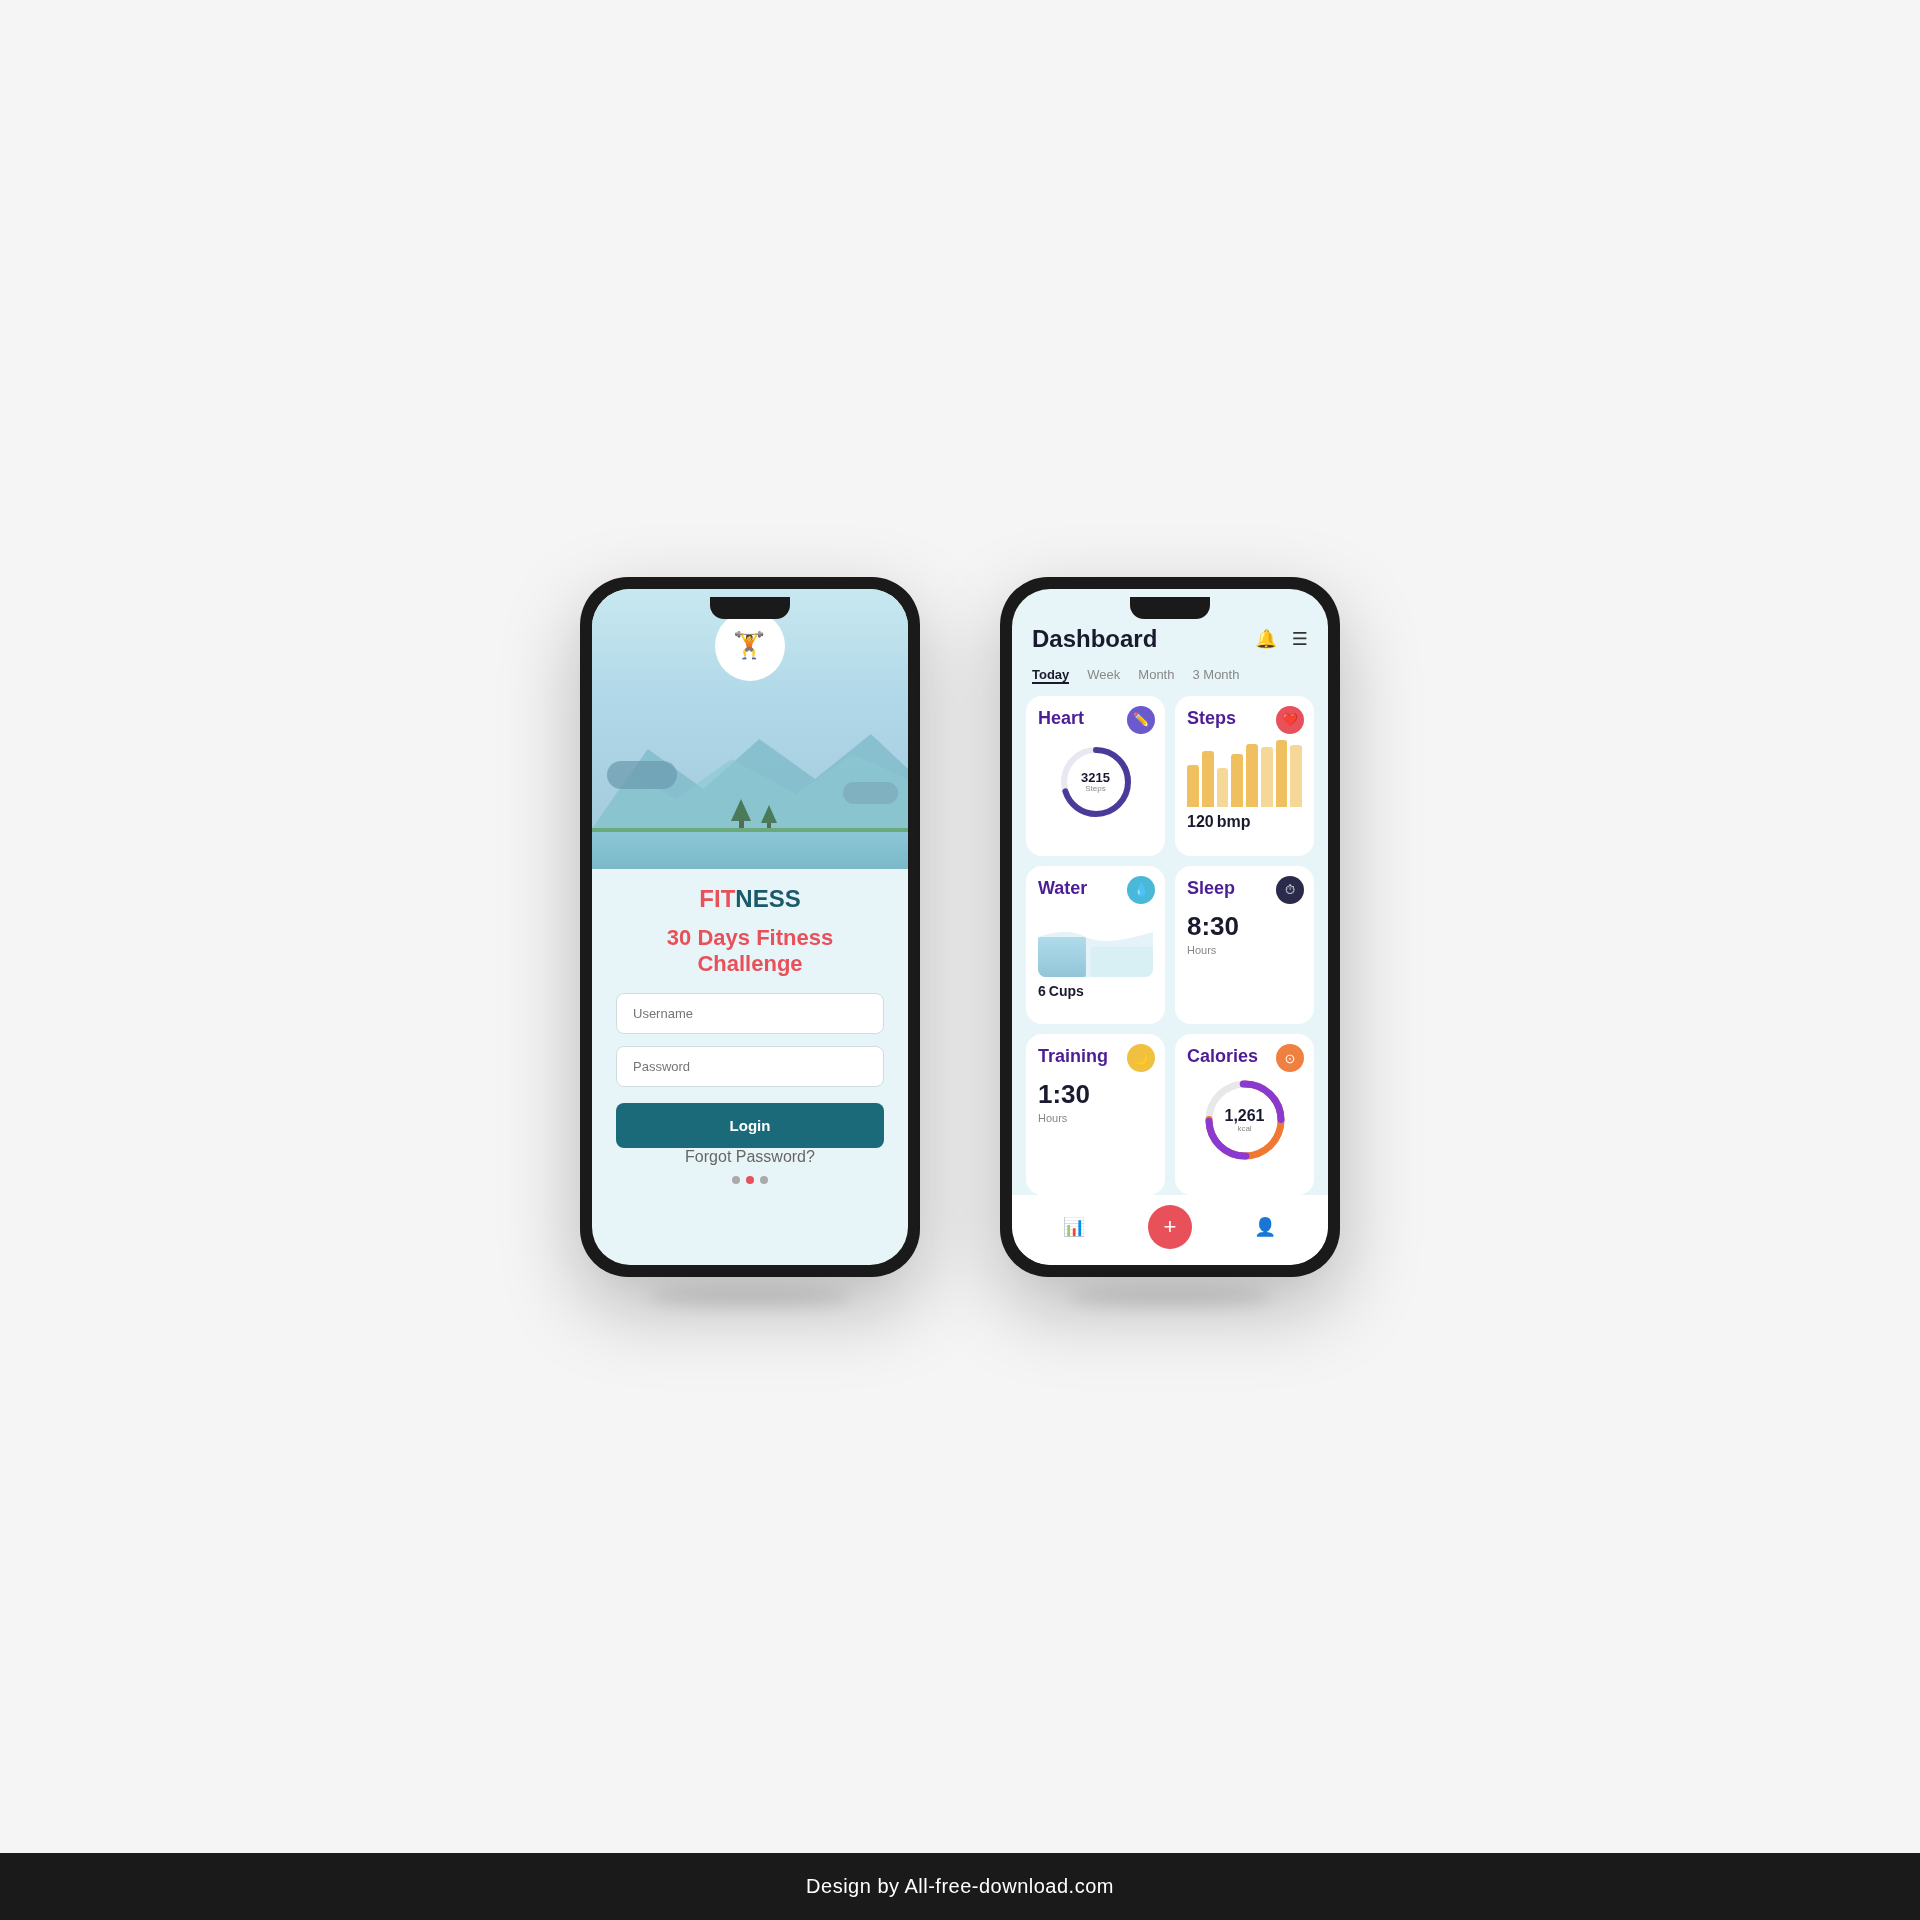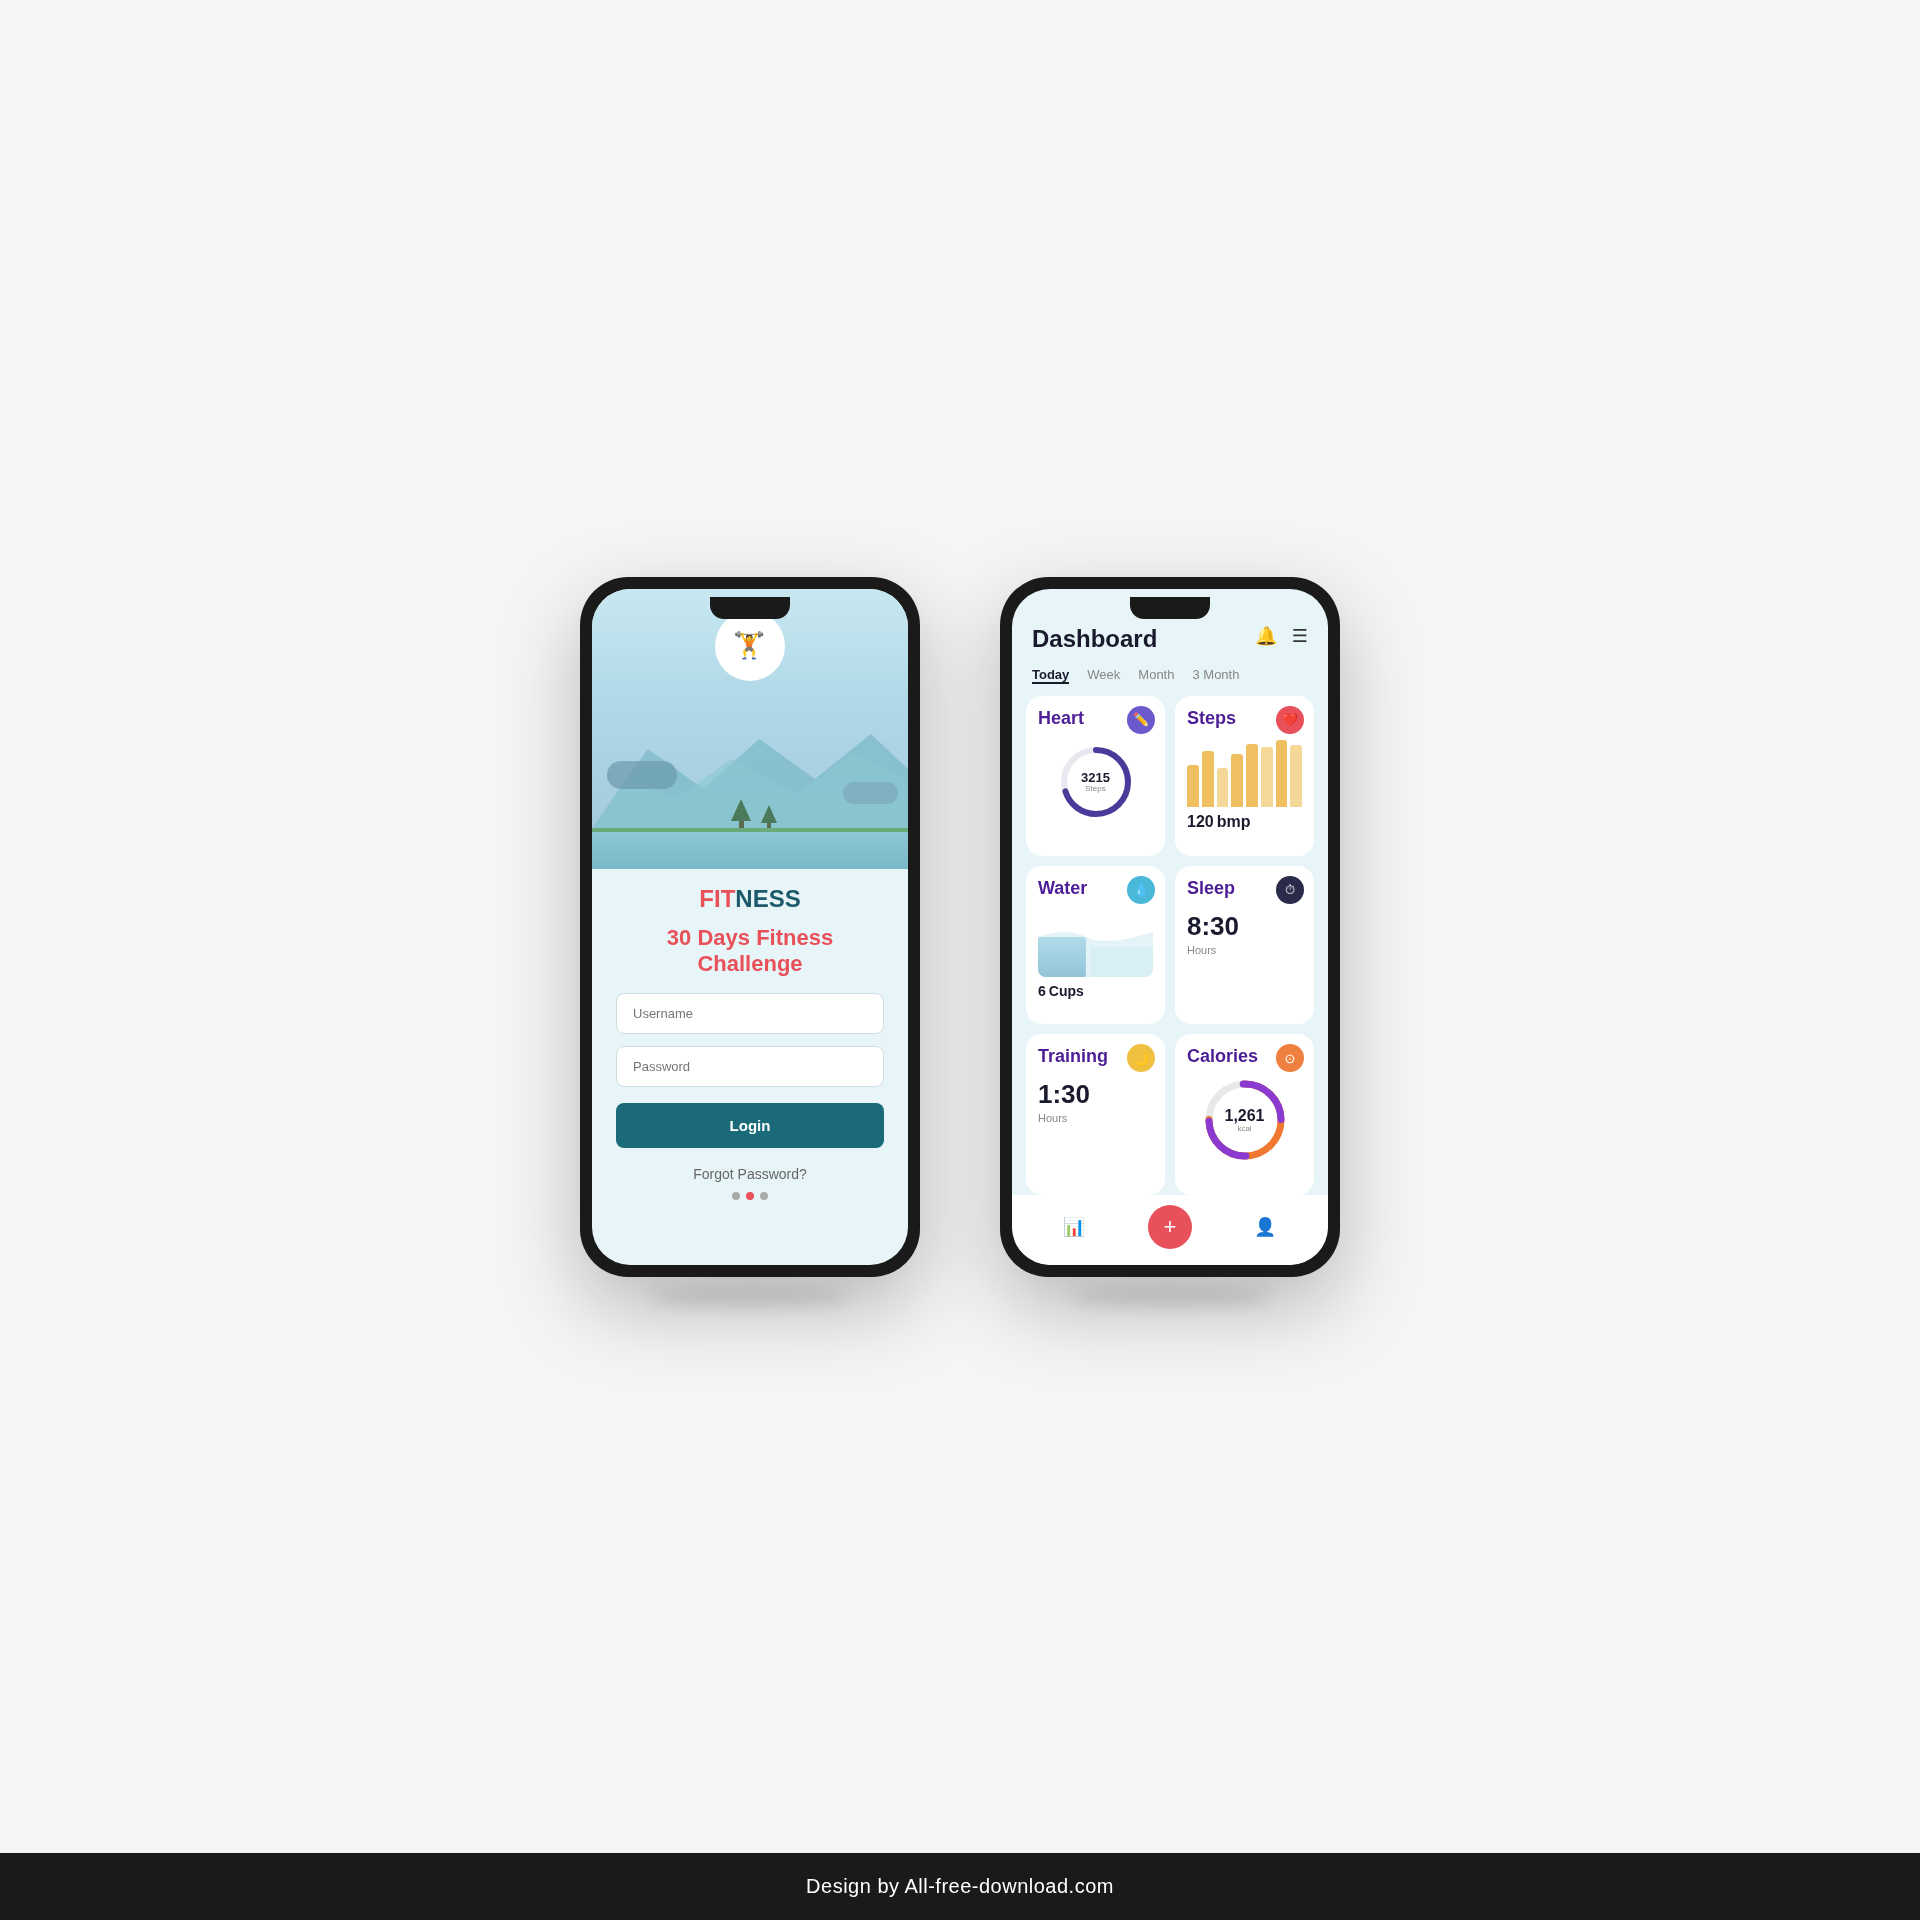--- a/index.html
+++ b/index.html
@@ -160,23 +160,23 @@
       color: white;
       border: none;
       border-radius: 8px;
       font-size: 15px;
       font-weight: 600;
       cursor: pointer;
       margin-top: 4px;
     }
     .forgot-pw {
       text-align: center;
-      font-size: 14px;
+      font-size: 16px;
       color: #666;
-      margin-top: 18px;
+      margin-top: 0;
     }
     .dots {
       display: flex;
       gap: 6px;
       justify-content: center;
       margin-top: 10px;
     }
     .dot {
       width: 8px;
       height: 8px;
@@ -187,21 +187,21 @@
 
     
     .dashboard-screen {
       display: flex;
       flex-direction: column;
       height: 100%;
       background: #e8f5f8;
     }
     .dash-header {
       display: flex;
-      align-items: flex-start;
+      align-items: center;
       justify-content: space-between;
       padding: 36px 20px 10px;
     }
     .dash-title {
       font-size: 24px;
       font-weight: 800;
       color: #1a1a2e;
     }
     .dash-icons {
       display: flex;

